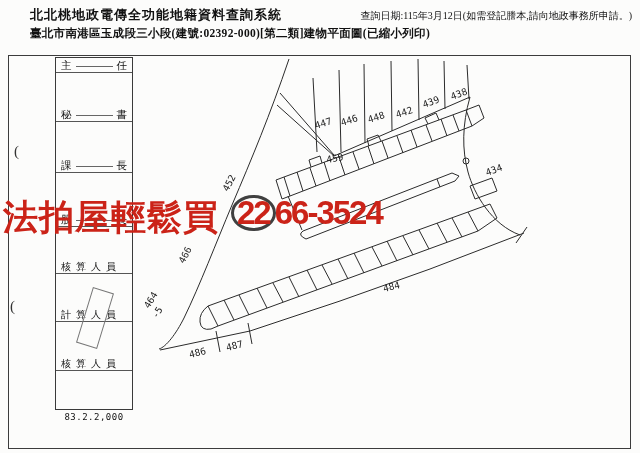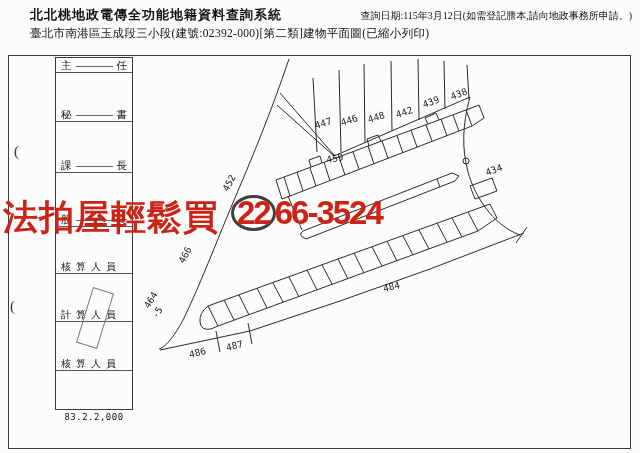--- a/index.html
+++ b/index.html
@@ -4,21 +4,21 @@
 <style>
   html,body{margin:0;padding:0;}
   body{
     width:640px;height:453px;position:relative;overflow:hidden;
     background:#fcfcfb;
     font-family:"Liberation Serif","DejaVu Serif",serif;
     color:#111;
   }
   
   .hdr-title{position:absolute;left:30px;top:6px;font-size:13px;font-weight:bold;letter-spacing:1px;white-space:nowrap;}
-  .hdr-sub{position:absolute;left:30px;top:26px;font-size:11.5px;font-weight:normal;letter-spacing:.3px;white-space:nowrap;}
+  .hdr-sub{position:absolute;left:30px;top:26px;font-size:11.5px;font-weight:bold;letter-spacing:.3px;white-space:nowrap;}
   .hdr-date{position:absolute;right:8px;top:9px;font-size:10px;white-space:nowrap;margin-left:20px;}
   
   .frame{position:absolute;left:8px;top:55px;width:621px;height:392px;border:1px solid #3c3c3c;background:transparent;}
   
   .strip{position:absolute;left:55px;top:57px;width:78px;height:353px;border:1px solid #3a3a3a;box-sizing:border-box;}
   .srow{position:absolute;left:0;right:0;height:13px;border-bottom:1px solid #555;
         display:flex;align-items:center;padding:0 5px;font-size:10.5px;box-sizing:border-box;}
   .srow .mid{flex:1;height:0;border-top:1px solid #666;margin:0 4px;}
   .srow.wide{justify-content:flex-start;letter-spacing:5px;font-size:10px;}
   .stamp{position:absolute;left:84px;top:289px;width:20px;height:56px;border:1px solid #777;transform:rotate(17deg);}

